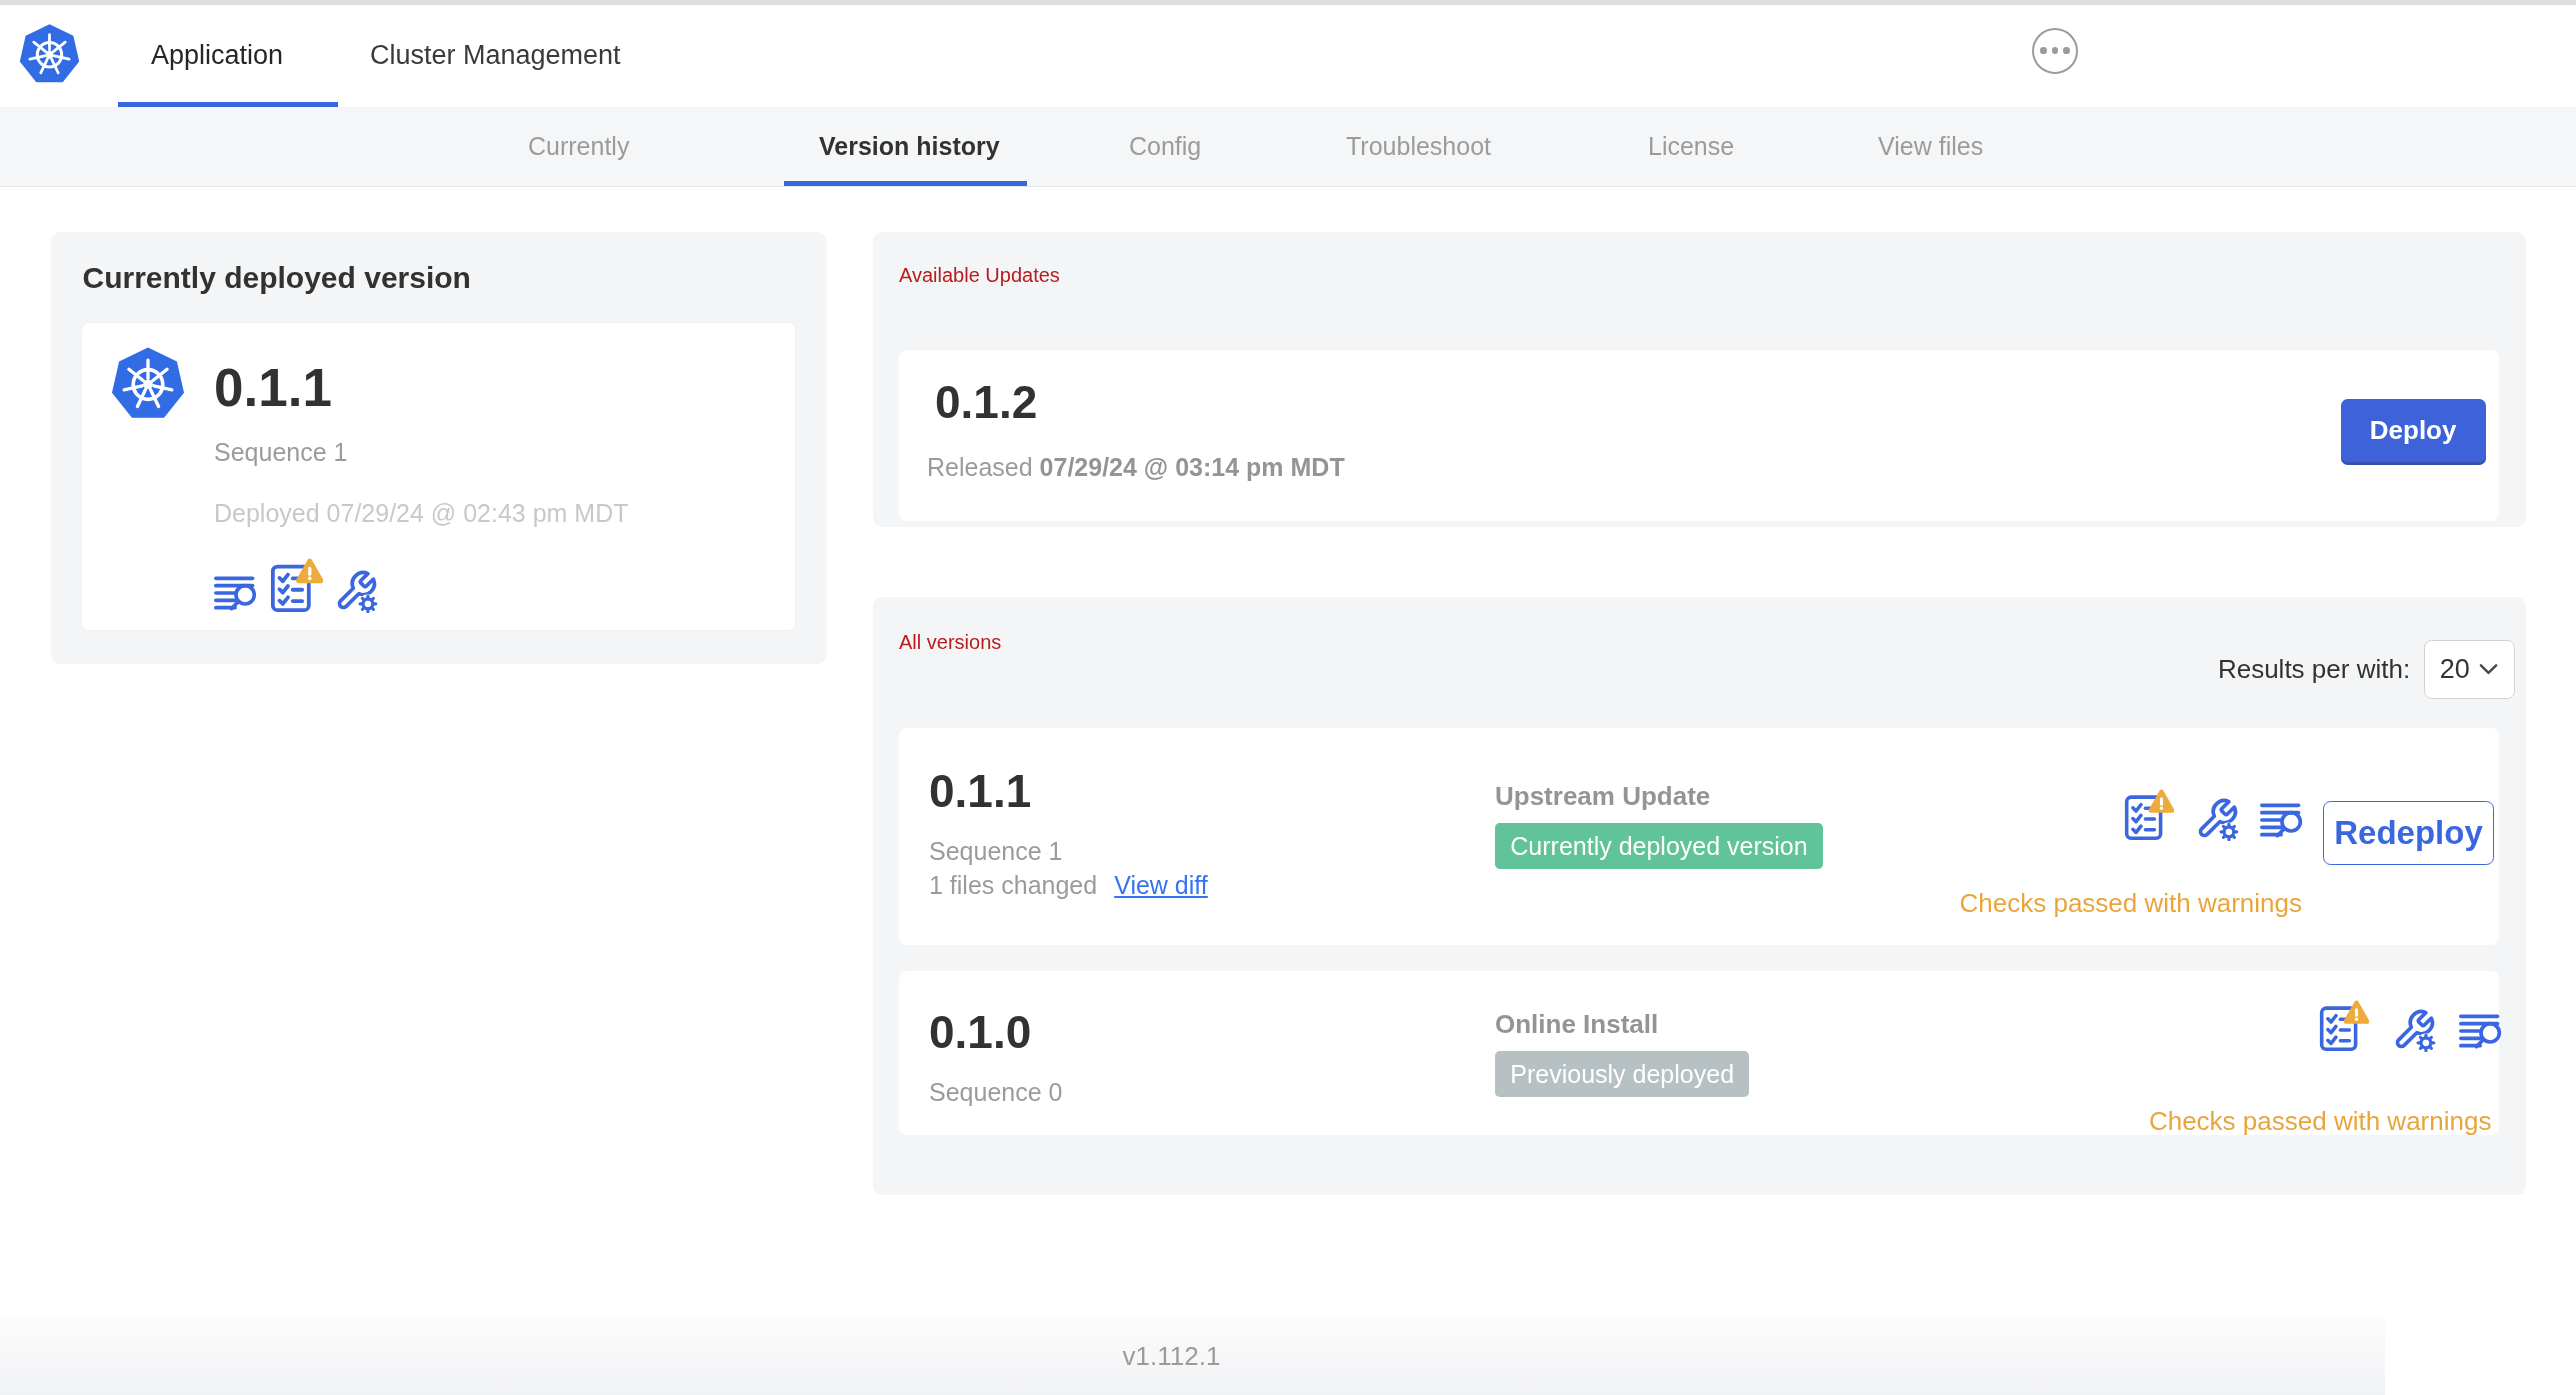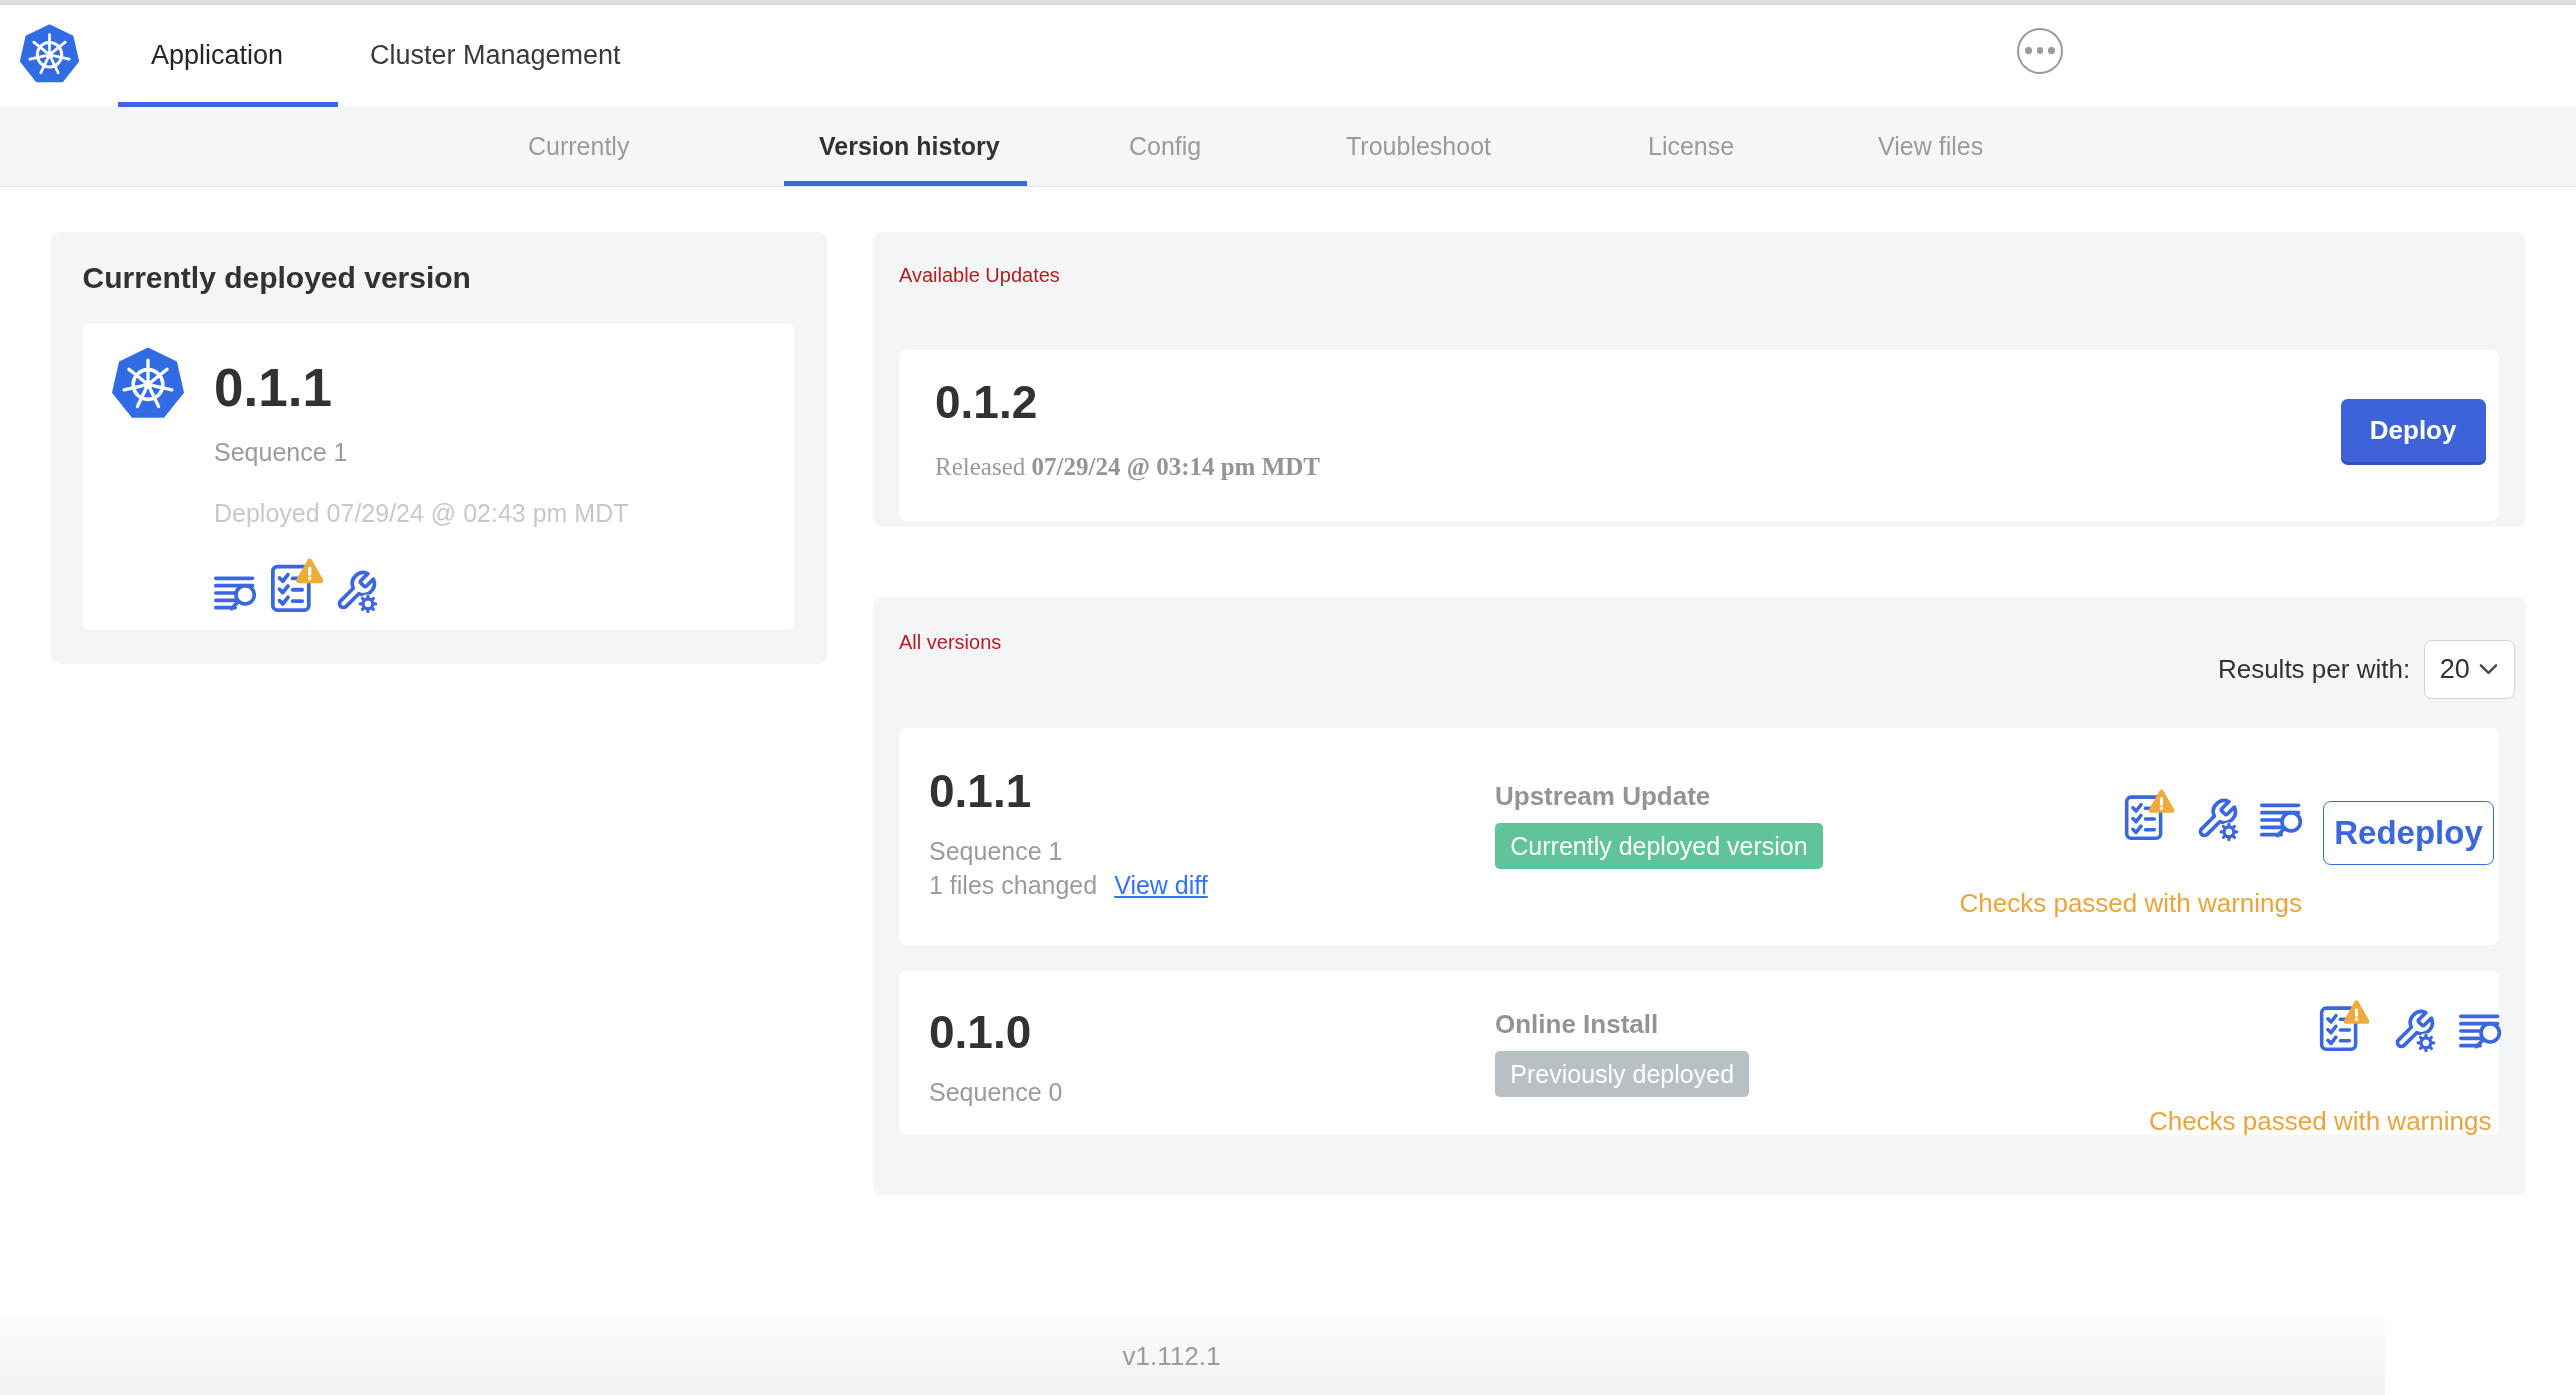--- a/index.html
+++ b/index.html
@@ -1,21 +1,21 @@
 <!DOCTYPE html>
 <html><head>
 <meta charset="utf-8">
 <style>
   html,body{margin:0;padding:0;background:#fff;}
   body{width:2576px;height:1396px;font-family:"Liberation Sans",sans-serif;color:#323232;position:relative;overflow:hidden;}
   .abs{position:absolute;}
 
   
   .top-strip{left:0;top:0;width:2576px;height:4.8px;background:#dedede;}
-  .app-header{left:0;top:4.8px;width:2116px;height:102px;background:#fff;border-bottom:1px solid #eceaea;}
+  .app-header{left:0;top:4.8px;width:2116px;height:102px;background:#fff;border-bottom:1px solid #eceaea;padding-left:15px;}
   .k8s-logo-sm{left:19px;top:18px;width:61px;height:61px;}
   .hdr-tab{top:0;height:101px;display:flex;align-items:center;font-size:27px;color:#3a3a3a;cursor:pointer;}
   .hdr-tab.active{color:#262626;}
   .tab-app{left:151px;}
   .tab-cluster{left:370px;}
   .hdr-underline{left:118px;bottom:0;width:220px;height:4.8px;background:#3a66e0;}
   .more-btn{right:53px;top:23px;width:46px;height:46px;border:2.4px solid #9b9b9b;border-radius:50%;display:flex;align-items:center;justify-content:center;gap:4.8px;cursor:pointer;background:#fff;box-sizing:border-box;}
   .more-btn i{width:6.7px;height:6.7px;border-radius:50%;background:#9b9b9b;}
 
   
@@ -38,21 +38,21 @@
   .cur-version{left:132px;top:34px;font-size:53px;font-weight:700;}
   .cur-seq{left:132px;top:115px;font-size:25px;color:#9b9b9b;}
   .cur-deployed{left:132px;top:176px;font-size:25px;color:#c6c9cc;}
   .cur-icons{left:132px;bottom:17px;display:flex;align-items:flex-end;gap:11.5px;}
 
   
   .updates-card{left:873px;top:232px;width:1653px;height:295px;}
   .updates-card .card-title-md{position:absolute;left:26px;top:32px;}
   .updates-inner{left:26px;top:118px;width:1600px;height:171px;position:absolute;}
   .upd-version{left:36px;top:25px;font-size:46px;font-weight:700;}
-  .upd-released{left:36px;top:103px;font-size:25px;color:#9b9b9b;font-family:Liberation Serif, serif;}
+  .upd-released{left:28px;top:103px;font-size:25px;color:#9b9b9b;}
   .upd-released b{color:#949494;}
   .deploy-btn{right:13.4px;top:49px;width:145px;height:63px;background:#3e63d9;border-radius:6.7px;color:#fff;font-size:26px;font-weight:700;display:flex;align-items:center;justify-content:center;cursor:pointer;box-shadow:0 2.9px 0 #3652ae;}
 
   
   .versions-card{left:873px;top:597px;width:1653px;height:598px;}
   .versions-card .card-title-md{position:absolute;left:26px;top:34px;}
   .rpp{right:11.5px;top:43px;display:flex;align-items:center;}
   .rpp-label{font-size:26px;color:#323232;margin-right:13.4px;}
   .rpp-select{width:91px;height:59px;background:#fff;border:1.9px solid #d2d2d2;border-radius:7.6px;display:flex;align-items:center;justify-content:center;gap:9.5px;cursor:pointer;box-sizing:border-box;}
   .rpp-value{font-size:27px;color:#323232;}

